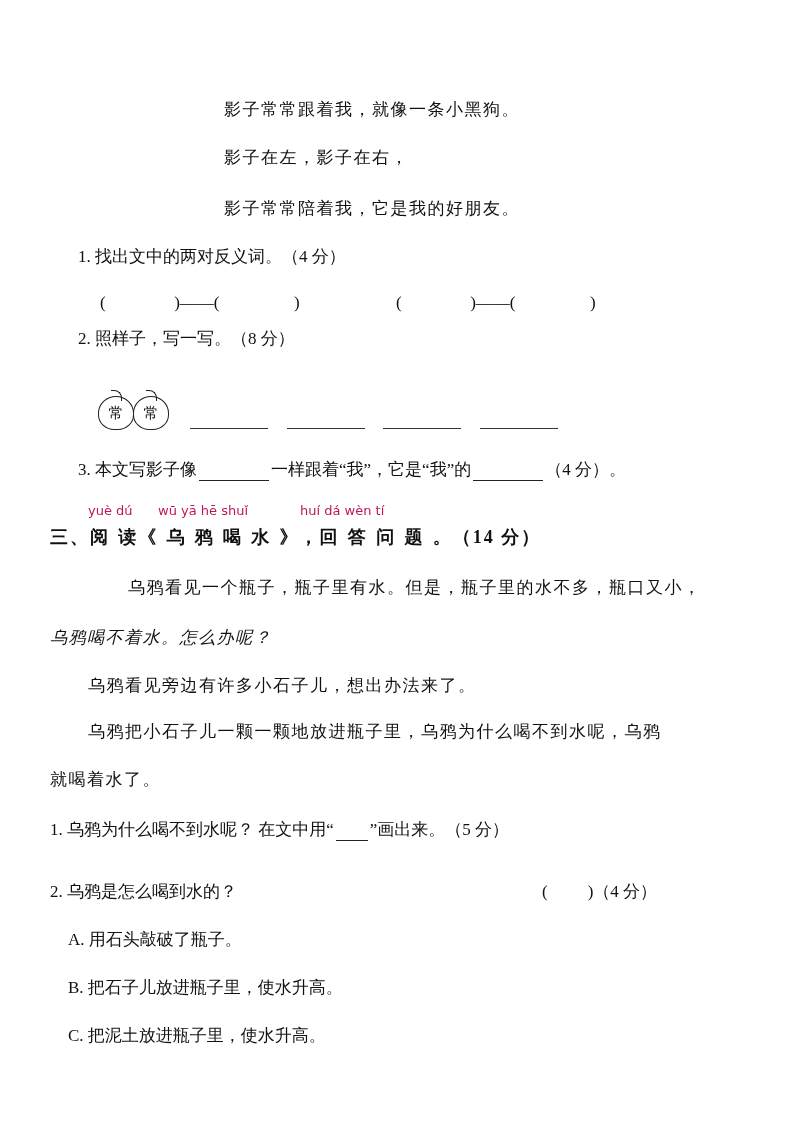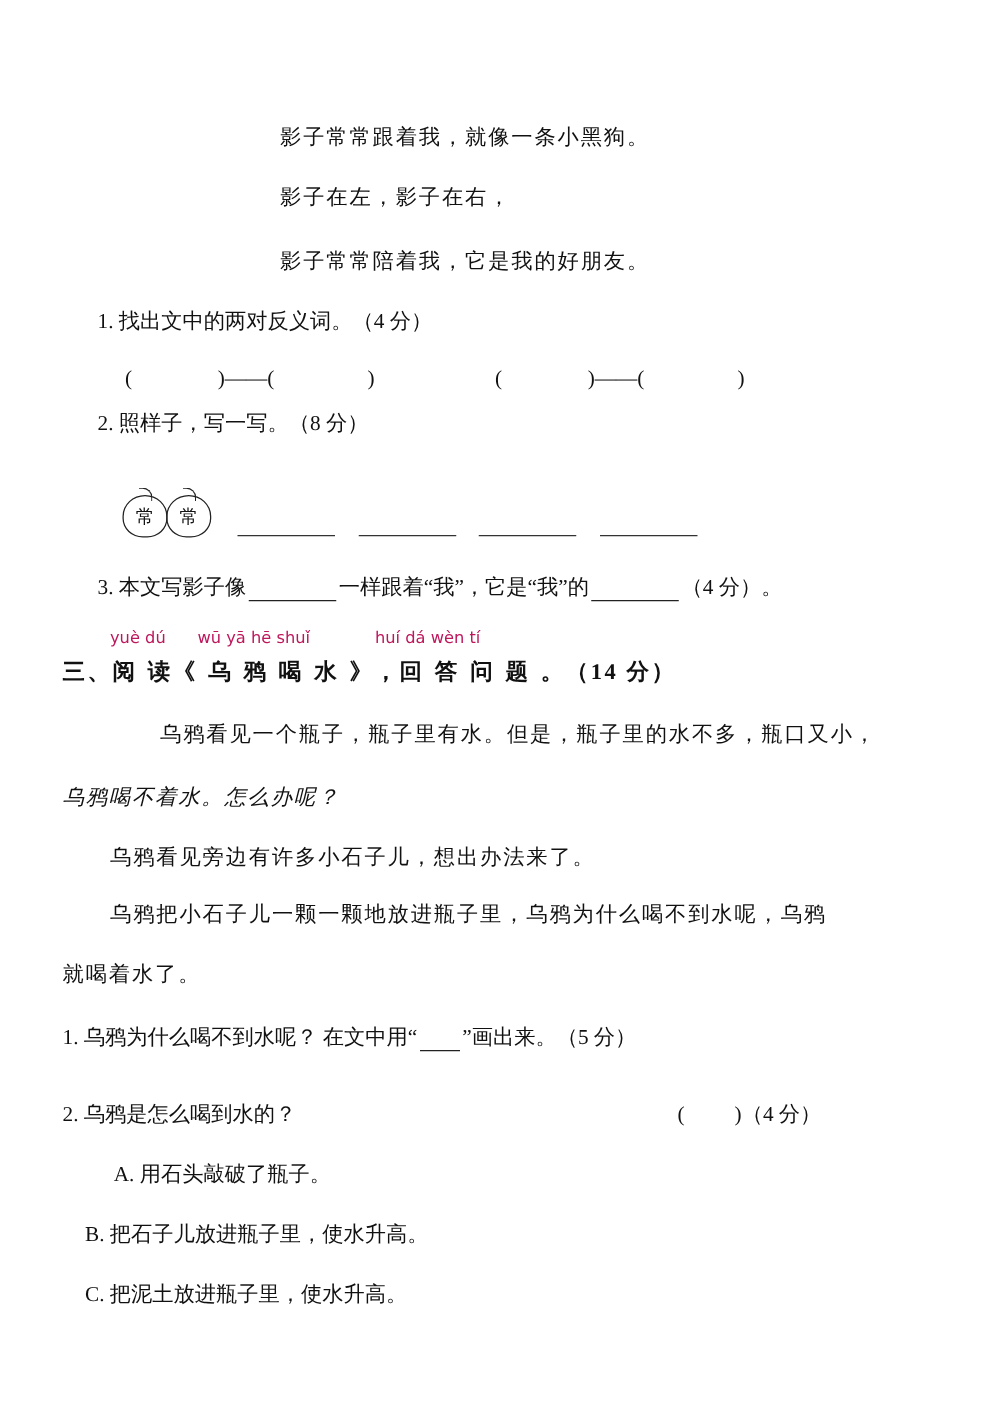--- a/index.html
+++ b/index.html
@@ -74,15 +74,15 @@
 
 <div class="abs q" style="left:50px; top:818px;">
   <span>1. 乌鸦为什么喝不到水呢？ 在文中用“</span><span class="blank" style="width:32px;"></span><span>”画出来。（5 分）</span>
 </div>
 
 <div class="abs q" style="left:50px; top:880px;">2. 乌鸦是怎么喝到水的？</div>
 <div class="abs q" style="left:542px; top:880px;">
   <span>(</span><span style="display:inline-block; width:40px;"></span><span>)</span><span>（4 分）</span>
 </div>
 
-<div class="abs q" style="left:68px; top:928px;margin-left:23px;">A. 用石头敲破了瓶子。</div>
+<div class="abs q" style="left:68px; top:928px;">A. 用石头敲破了瓶子。</div>
 <div class="abs q" style="left:68px; top:976px;">B. 把石子儿放进瓶子里，使水升高。</div>
 <div class="abs q" style="left:68px; top:1024px;">C. 把泥土放进瓶子里，使水升高。</div>
 
 </body></html>

